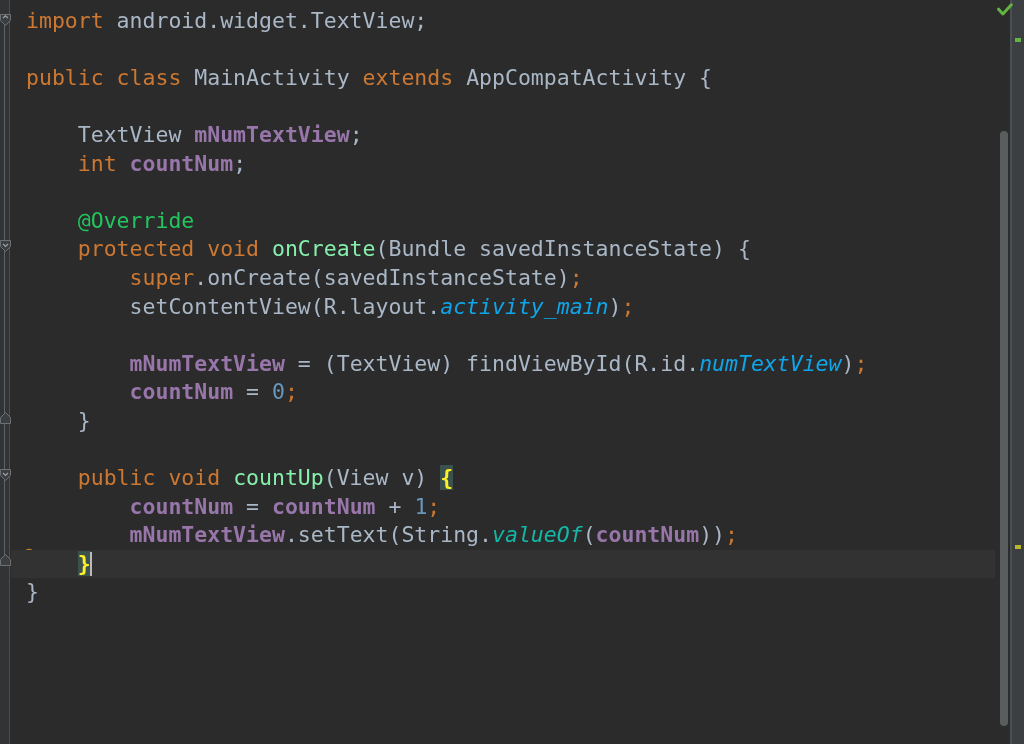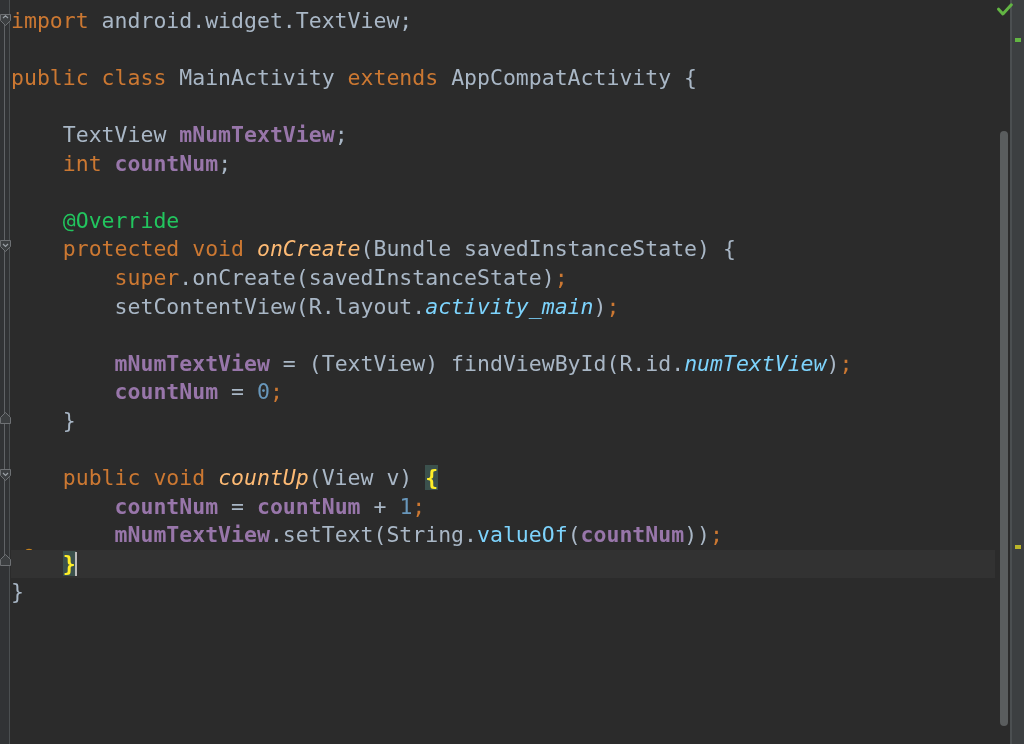--- a/index.html
+++ b/index.html
@@ -72,44 +72,44 @@
     top: -22px;
     width: 100%;
     font-size: 21.5px;
     line-height: 28.6px;
     letter-spacing: 0px;
     white-space: pre;
   }
   .ln {
     height: 28.6px;
     position: relative;
-    padding-left: 0;
+    padding-left: 15px;
     color: #a9b7c6;
   }
   .ln.current {
     background: #323232;
     box-shadow: 0 0 0 0 transparent;
   }
   .ln.current::before {
     content: "";
     position: absolute;
     left: -11px; right: -1000px; top: 0; bottom: 0;
     background: #323232;
     z-index: -1;
   }
 
   
   .kw   { color: #cc7832; }
   .txt  { color: #a9b7c6; }
   .fld  { color: #9876aa; font-weight: bold; }
-  .fldi { color: #7dd3fc; font-style: italic; }
-  .mth  { color: #fdba74; font-style: italic; }
+  .fldi { color: #0ea5e9; font-style: italic; }
+  .mth  { color: #86efac; }
   .ann  { color: #22c55e; }
   .num  { color: #6897bb; }
-  .stat { color: #7dd3fc; }
+  .stat { color: #14b8a6; font-style: italic; }
   .brace-hl {
     color: #ffef28;
     background: #3b514d;
     font-weight: bold;
   }
 
   .caret {
     display: inline-block;
     width: 2px;
     height: 24px;

